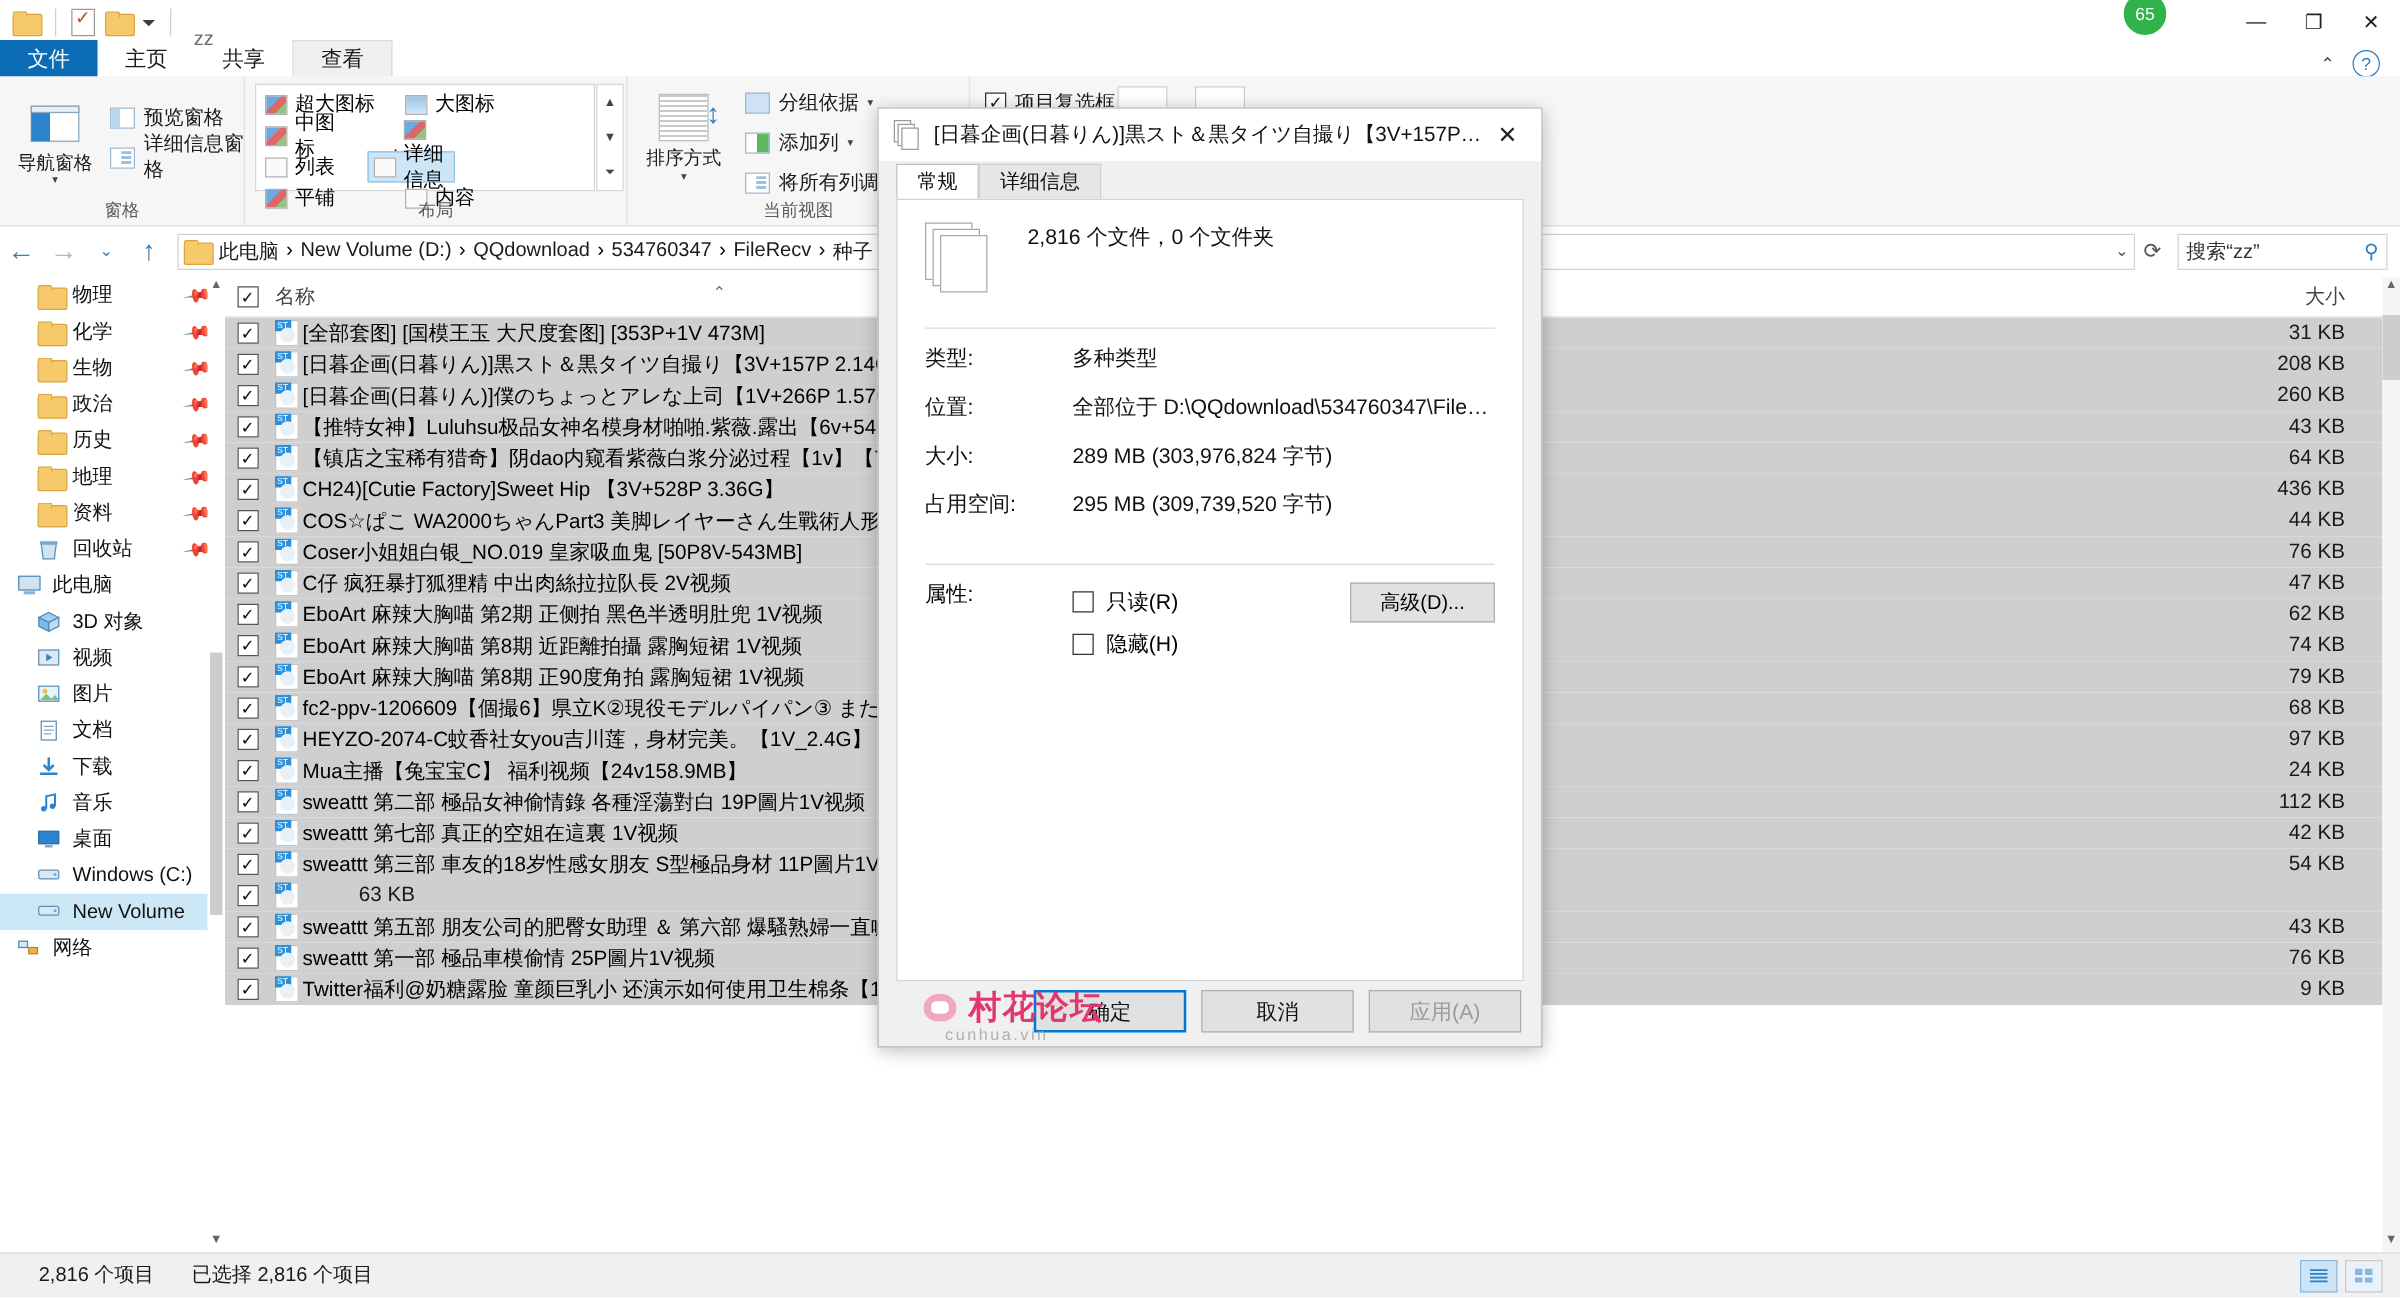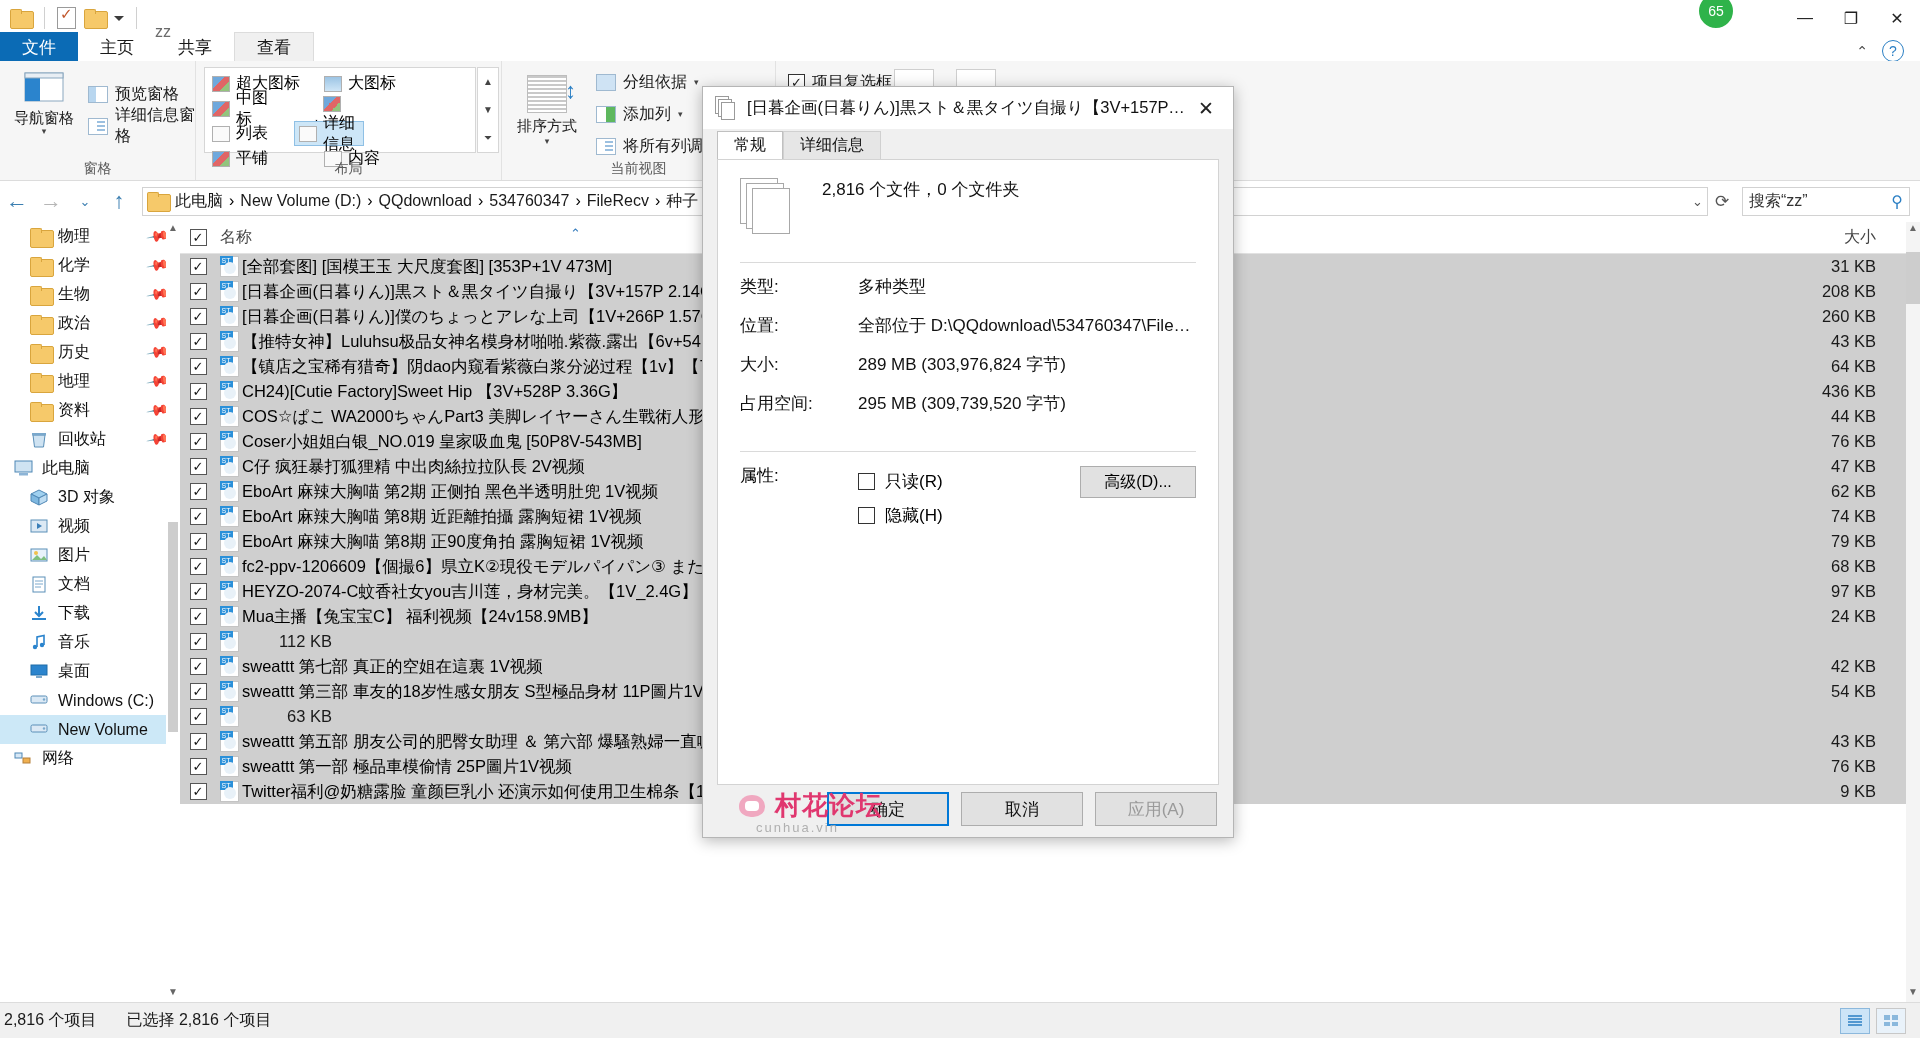--- a/index.html
+++ b/index.html
@@ -101,21 +101,21 @@
   .fico{width:19px;height:21px;background:#fff;border:1px solid #c4c4c4;position:relative;}
   .fico:before{content:"ST";position:absolute;left:-1px;top:-1px;width:13px;height:9px;background:#2b90d9;color:#fff;font-size:7px;line-height:9px;text-align:center;}
   .fico:after{content:"";position:absolute;left:3px;bottom:2px;width:12px;height:12px;border-radius:50%;background:#e8f1f8;}
 
   .vscroll{position:absolute;right:0;top:222px;bottom:36px;width:14px;background:#f4f4f4;}
   .vscroll .thumb{position:absolute;top:30px;left:0;width:14px;height:52px;background:#cdcdcd;}
   .vscroll .ar{position:absolute;left:0;width:14px;height:16px;text-align:center;font-size:10px;color:#666;}
 
   
   .status{position:absolute;left:0;bottom:0;width:1920px;height:36px;background:#f0f0f0;border-top:1px solid #dcdcdc;display:flex;align-items:center;font-size:16px;color:#1a1a1a;}
-  .status .s1{padding-left:4px;}
+  .status .s1{padding-left:31px;}
   .status .s2{padding-left:30px;}
   .status .right{margin-left:auto;display:flex;gap:6px;padding-right:14px;}
   .vbtn{width:30px;height:26px;border:1px solid #c8c8c8;background:#e9f2fa;display:flex;align-items:center;justify-content:center;}
   .vbtn.act{background:#cce4f7;border-color:#8cb8dc;}
 
   
   .dlg{position:absolute;left:702px;top:86px;width:532px;height:752px;background:#f0f0f0;border:1px solid #b5b5b5;box-shadow:0 3px 14px rgba(0,0,0,.28);}
   .dlg-title{height:42px;background:#fff;display:flex;align-items:center;padding:0 6px 0 12px;}
   .dlg-ico{width:22px;height:24px;position:relative;flex:none;margin-right:10px;}
   .dlg-ico i{position:absolute;width:14px;height:18px;border:1px solid #9a9a9a;background:#fff;}
@@ -188,21 +188,21 @@
     <div class="tab active">查看</div>
     <div class="tabs-right">
       <span class="chev-up">⌃</span>
       <span class="help-ico">?</span>
     </div>
   </div>
 
   <div class="ribbon">
 
     <div class="rgroup" style="left:0;width:196px;">
-      <div class="bigbtn" style="position:absolute;left:6px;top:2px;width:76px;">
+      <div class="bigbtn" style="position:absolute;left:6px;top:14px;width:76px;">
         <span class="glyph">
           <svg width="42" height="34">
               <rect x="2" y="2" width="38" height="28" fill="#fff" stroke="#8aa7bf"></rect>
               <rect x="2" y="2" width="15" height="28" fill="#2b84cd"></rect>
               <rect x="2" y="2" width="38" height="5" fill="#e8eef4" stroke="#8aa7bf"></rect>
             </svg>
         </span>
         <span class="cap">导航窗格</span>
         <span style="font-size:9px;color:#444;margin-top:-2px;">▾</span>
       </div>
@@ -627,20 +627,21 @@
           <div class="r-name">Mua主播【兔宝宝C】 福利视频【24v158.9MB】</div>
           <div class="r-size">24 KB</div>
         </div>
         <div class="row sel">
           <div class="r-chk">
             <span class="cb">✓</span>
           </div>
           <div class="r-ico">
             <span class="fico"></span>
           </div>
+          <div class="r-name">sweattt 第二部 極品女神偷情錄 各種淫蕩對白 19P圖片1V视频</div>
           <div class="r-size">112 KB</div>
         </div>
         <div class="row sel">
           <div class="r-chk">
             <span class="cb">✓</span>
           </div>
           <div class="r-ico">
             <span class="fico"></span>
           </div>
           <div class="r-name">sweattt 第七部 真正的空姐在這裏 1V视频</div>

